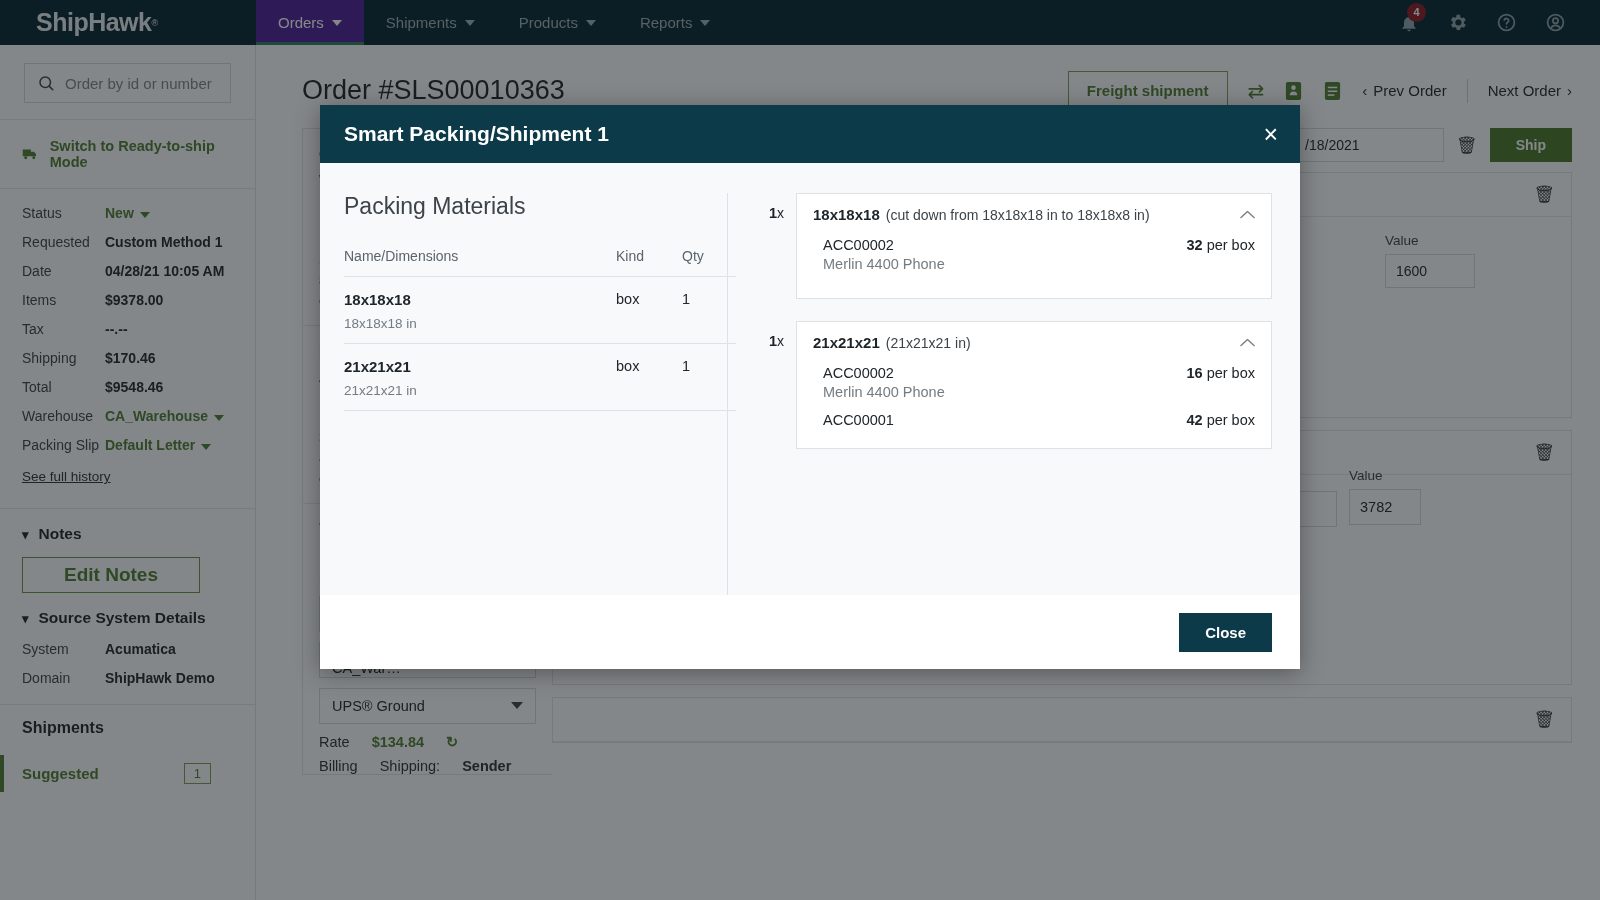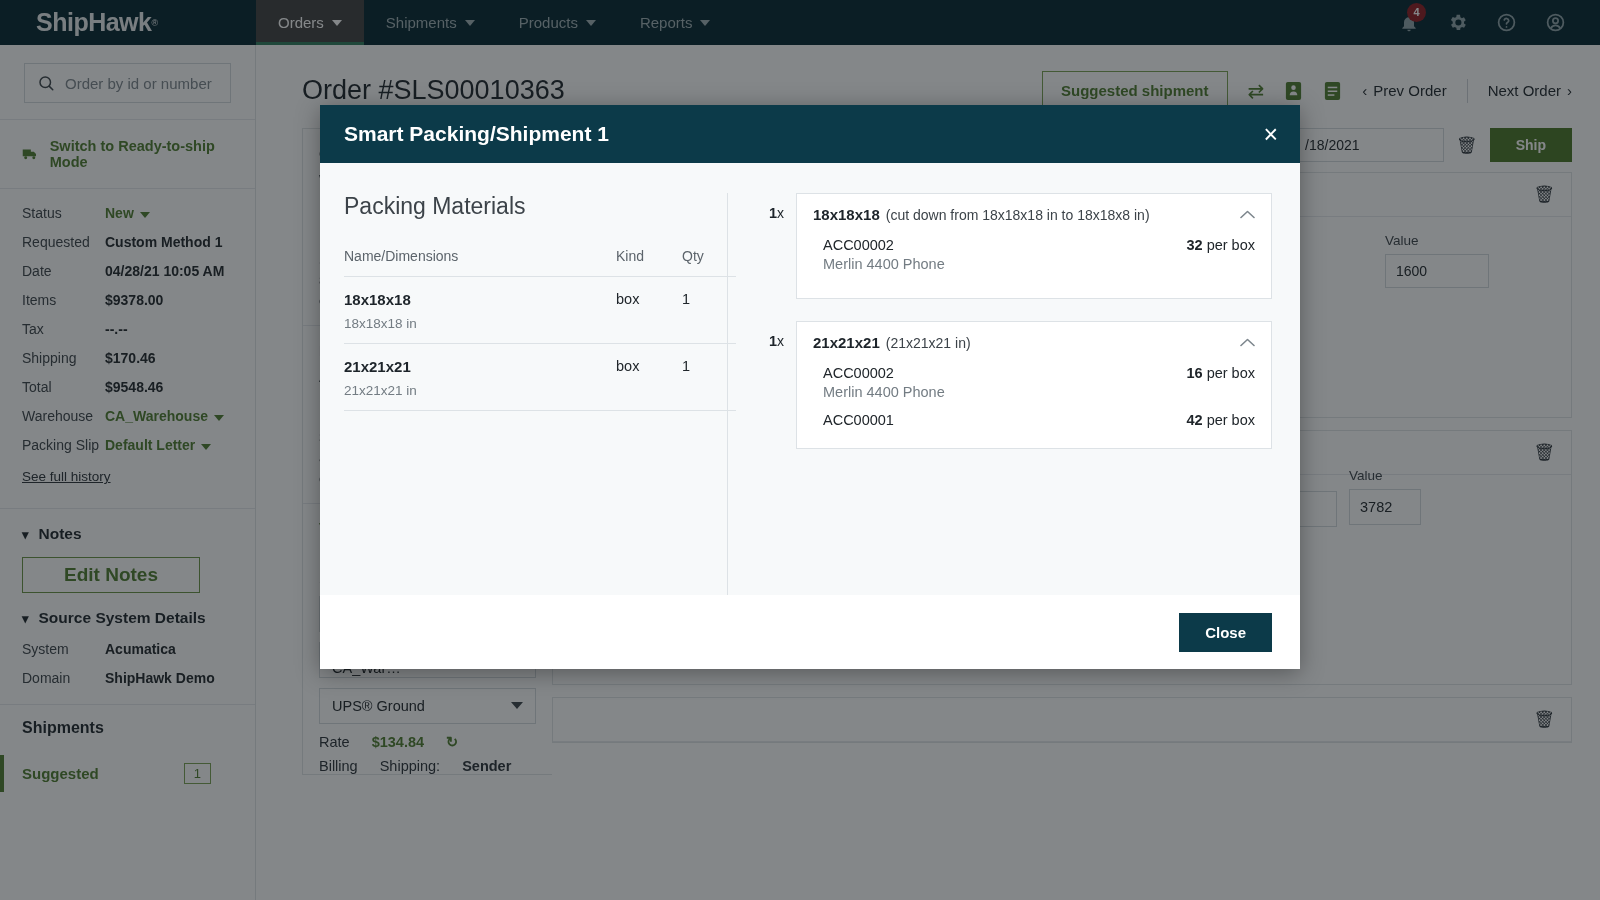--- a/index.html
+++ b/index.html
@@ -21,21 +21,21 @@
   }
   .brand {
     width: 256px; display: flex; align-items: center; padding-left: 36px;
     color: #e8edef; font-size: 25px; font-weight: bold; letter-spacing: -0.5px;
   }
   .brand sup { font-size: 9px; vertical-align: super; font-weight: normal; }
   .navitem {
     display: flex; align-items: center; gap: 8px; padding: 0 22px;
     color: #9fb0b5; font-size: 15px; position: relative; cursor: pointer;
   }
-  .navitem.active { background: #404040; color: #ffffff; }
+  .navitem.active { background: #4c1d95; color: #ffffff; }
   .navitem.active::after {
     content: ""; position: absolute; left: 0; right: 0; bottom: 0;
     height: 3px; background: #2f7c5c;
   }
   .caret { width: 0; height: 0; border-left: 5px solid transparent;
            border-right: 5px solid transparent; border-top: 6px solid currentColor; }
   .nav-right { margin-left: auto; display: flex; align-items: center; gap: 28px; padding-right: 34px; }
   .navicon { color: #8fa3a9; position: relative; display: flex; align-items: center; cursor: pointer; }
   .badge {
     position: absolute; top: -10px; left: 8px; background: #8e1a20; color: #fff;
@@ -332,21 +332,21 @@
           <span class="lbl">Suggested</span>
           <span class="countbox">1</span>
         </div>
       </div>
     </div>
 
     <div class="main">
       <div class="order-head">
         <div class="order-title">Order #SLS00010363</div>
         <div class="order-actions">
-          <div class="btn-gen">Suggested shipment</div>
+          <div class="btn-gen">Freight shipment</div>
           <span class="ic-green">⇄</span>
           <span class="ic-green">
             <svg width="19" height="21" viewBox="0 0 20 22" fill="currentColor">
                 <rect x="2" y="2" width="16" height="19" rx="2"></rect>
                 <circle cx="10" cy="8" r="2.4" fill="#fff"></circle>
                 <path d="M6 16a4 4 0 018 0z" fill="#fff"></path>
               </svg>
           </span>
           <span class="ic-green">
             <svg width="19" height="21" viewBox="0 0 20 22" fill="currentColor">
@@ -427,21 +427,21 @@
             <div class="btn-ship">Ship</div>
           </div>
 
           <div class="card">
             <div class="card-head">
               <span class="trash">🗑</span>
             </div>
             <div class="card-body" style="min-height:200px">
               <div style="margin-left:auto;width:170px">
                 <div class="fieldlbl">Value</div>
-                <div class="inp" style="width:104px">1600</div>
+                <div class="inp" style="width:90px">1600</div>
               </div>
             </div>
           </div>
 
           <div class="card">
             <div class="card-head">
               <span class="trash">🗑</span>
             </div>
             <div class="card-body">
               <div style="flex:1">

